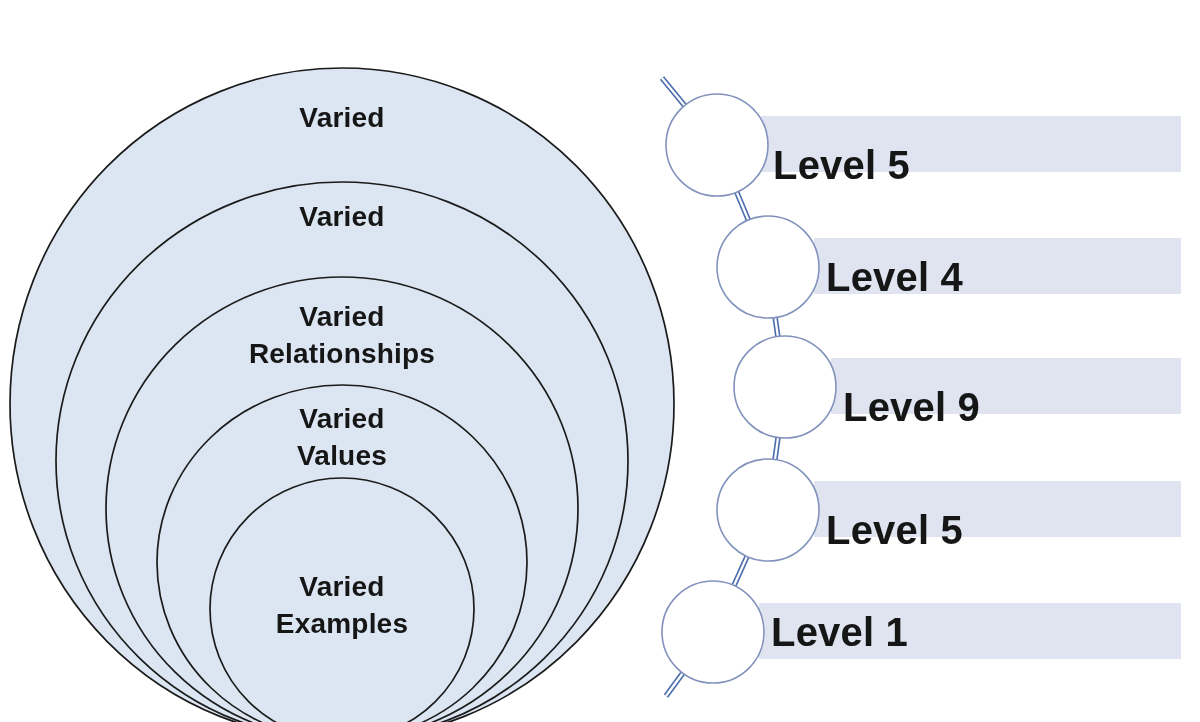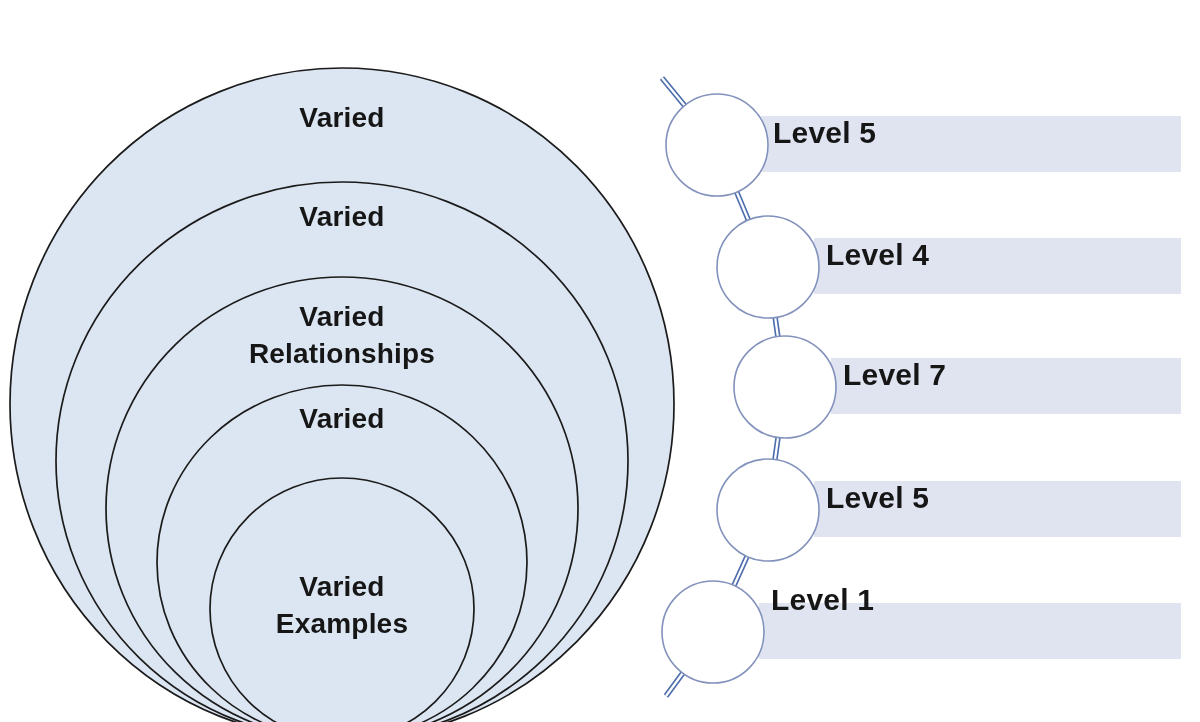--- a/index.html
+++ b/index.html
@@ -30,22 +30,22 @@
   .chain-inner{fill:none;stroke:var(--chain-core);stroke-width:2.2;stroke-linejoin:round;}
   .node{fill:var(--node-fill);stroke:var(--node-stroke);stroke-width:1.6;}
   .ring-label{
     position:absolute;left:192px;width:300px;
     text-align:center;
     font-size:28px;font-weight:600;line-height:37px;
     letter-spacing:.2px;
   }
   .level-label{
     position:absolute;height:72px;
-    display:flex;align-items:flex-start;
-    font-size:30px;font-weight:700;
+    display:flex;align-items:flex-end;
+    font-size:40px;font-weight:700;
     letter-spacing:.2px;
   }
 </style>
 </head>
 <body>
 
 <div class="canvas">
 
   <svg width="1200" height="722" viewBox="0 0 1200 722">
 
@@ -76,34 +76,35 @@
   </div>
   <div class="ring-label" style="top:158px">
     <div>Varied</div>
   </div>
   <div class="ring-label" style="top:258px">
     <div>Varied</div>
     <div>Relationships</div>
   </div>
   <div class="ring-label" style="top:360px">
     <div>Varied</div>
+    <div>Values</div>
   </div>
   <div class="ring-label" style="top:528px">
     <div>Varied</div>
     <div>Examples</div>
   </div>
 
   <div class="level-label" style="left:773px;top:76px">
     <span>Level 5</span>
   </div>
-  <div class="level-label" style="left:826px;top:198px">
+  <div class="level-label" style="left:826px;top:188px">
     <span>Level 4</span>
   </div>
   <div class="level-label" style="left:843px;top:318px">
-    <span>Level 7</span>
+    <span>Level 9</span>
   </div>
   <div class="level-label" style="left:826px;top:441px">
     <span>Level 5</span>
   </div>
   <div class="level-label" style="left:771px;top:543px">
     <span>Level 1</span>
   </div>
 
 </div>
 

